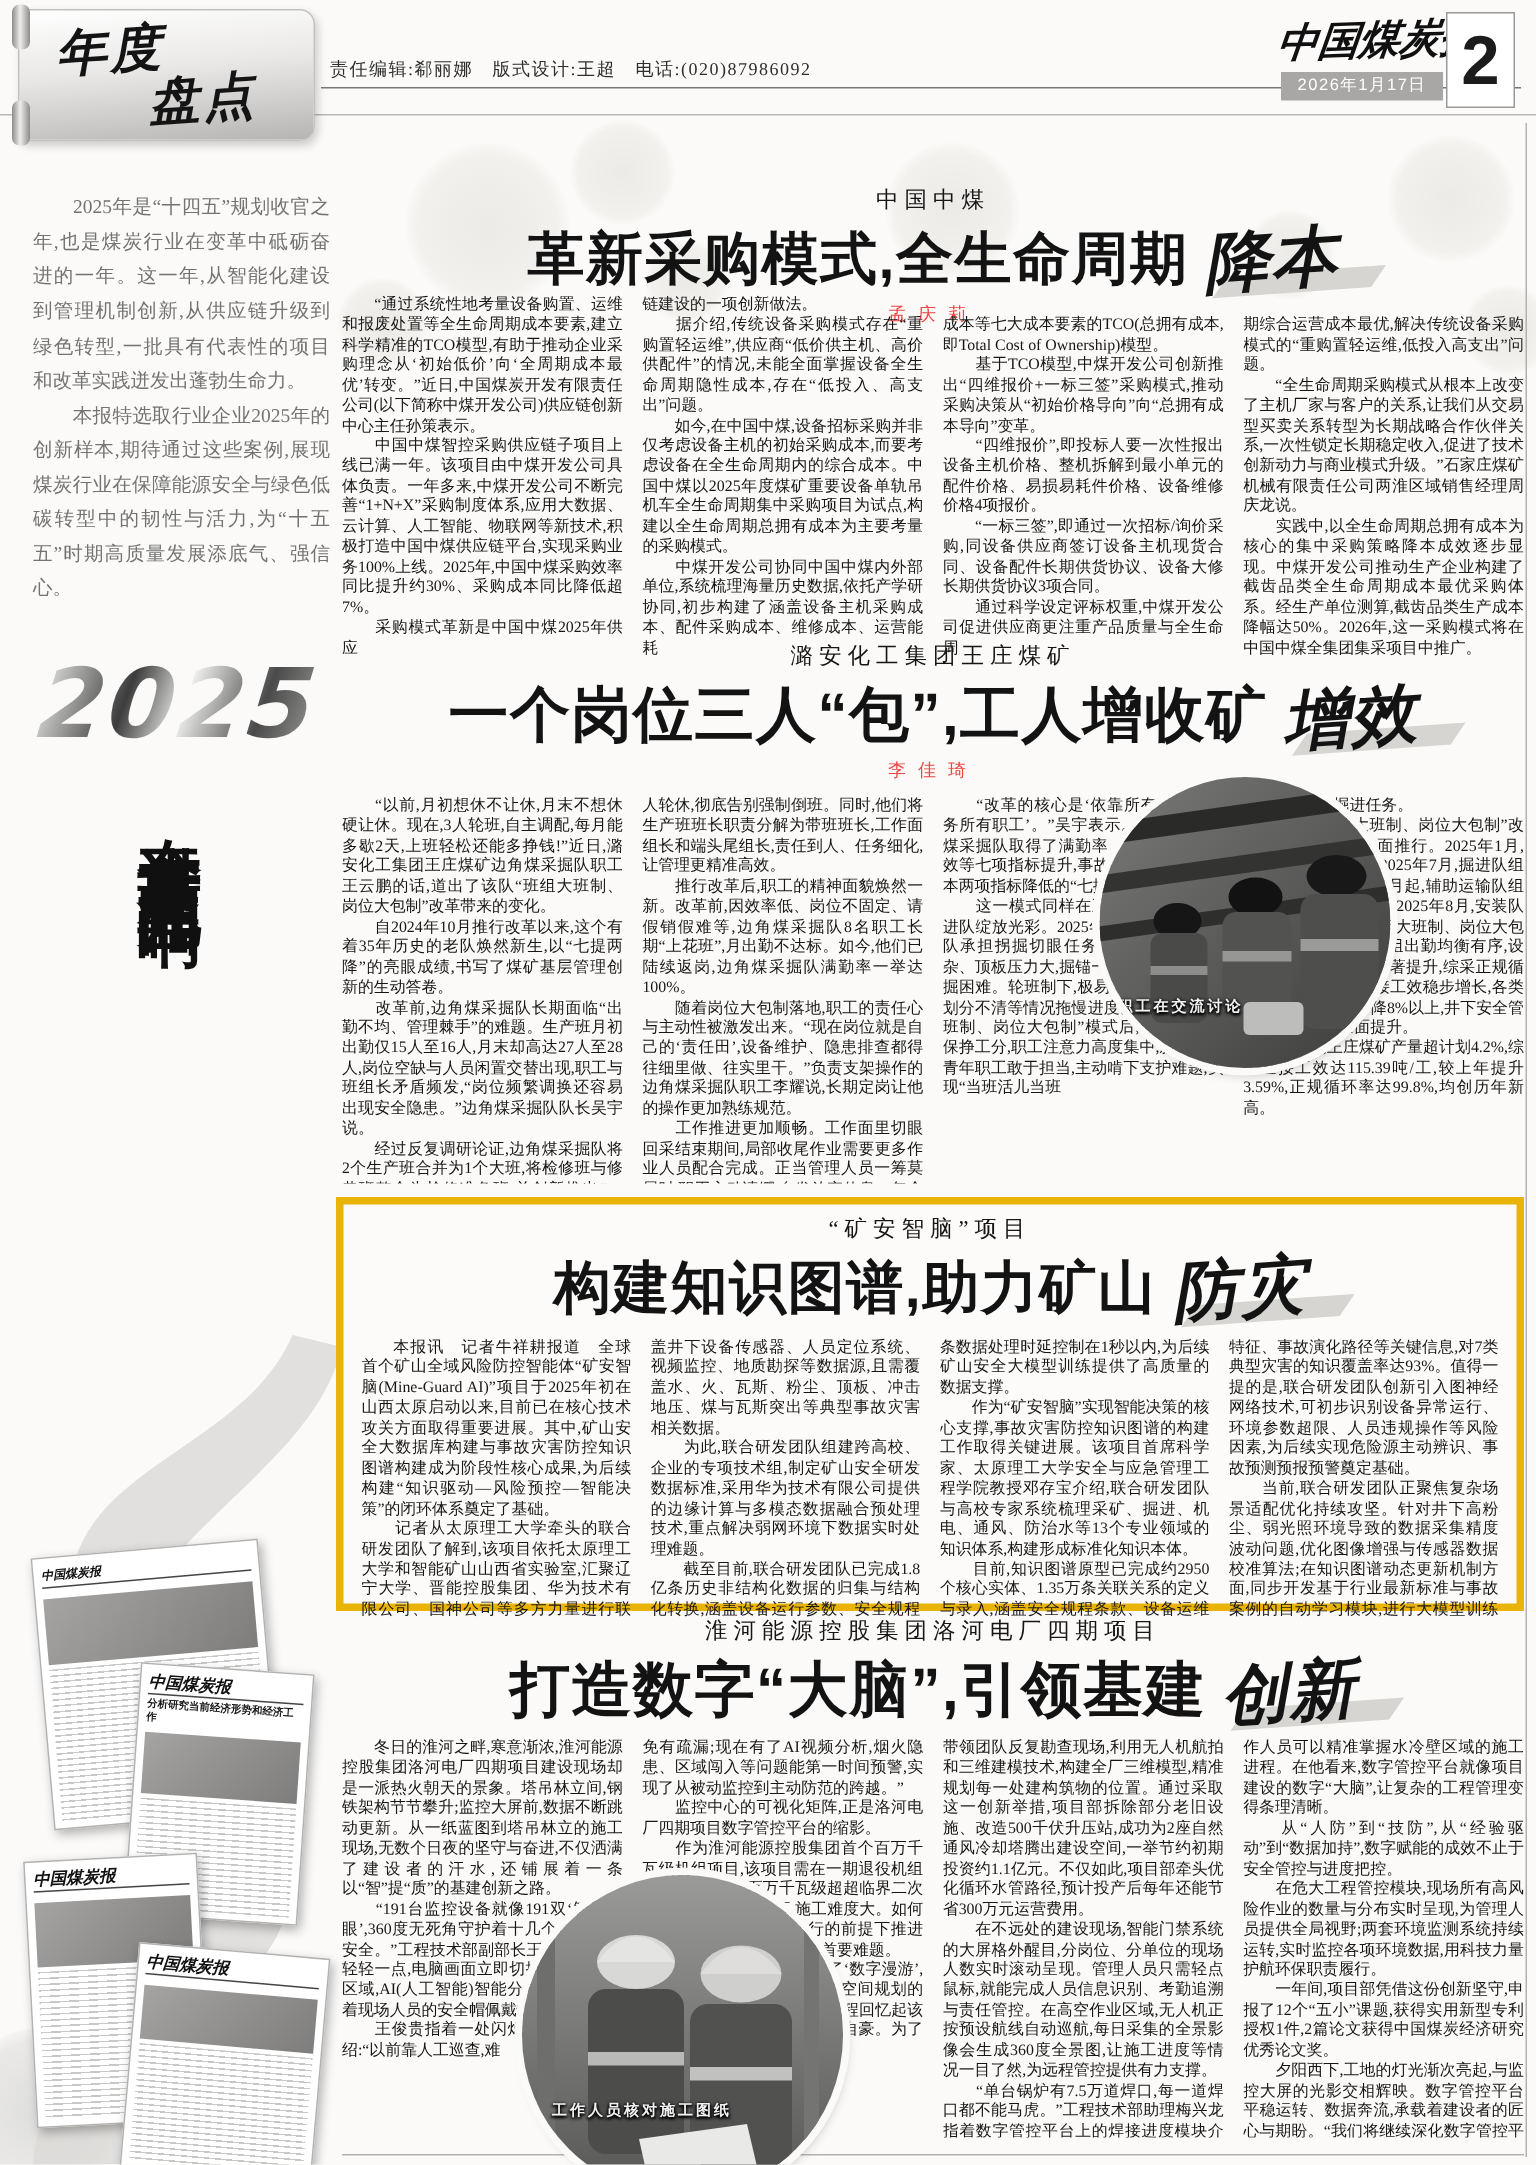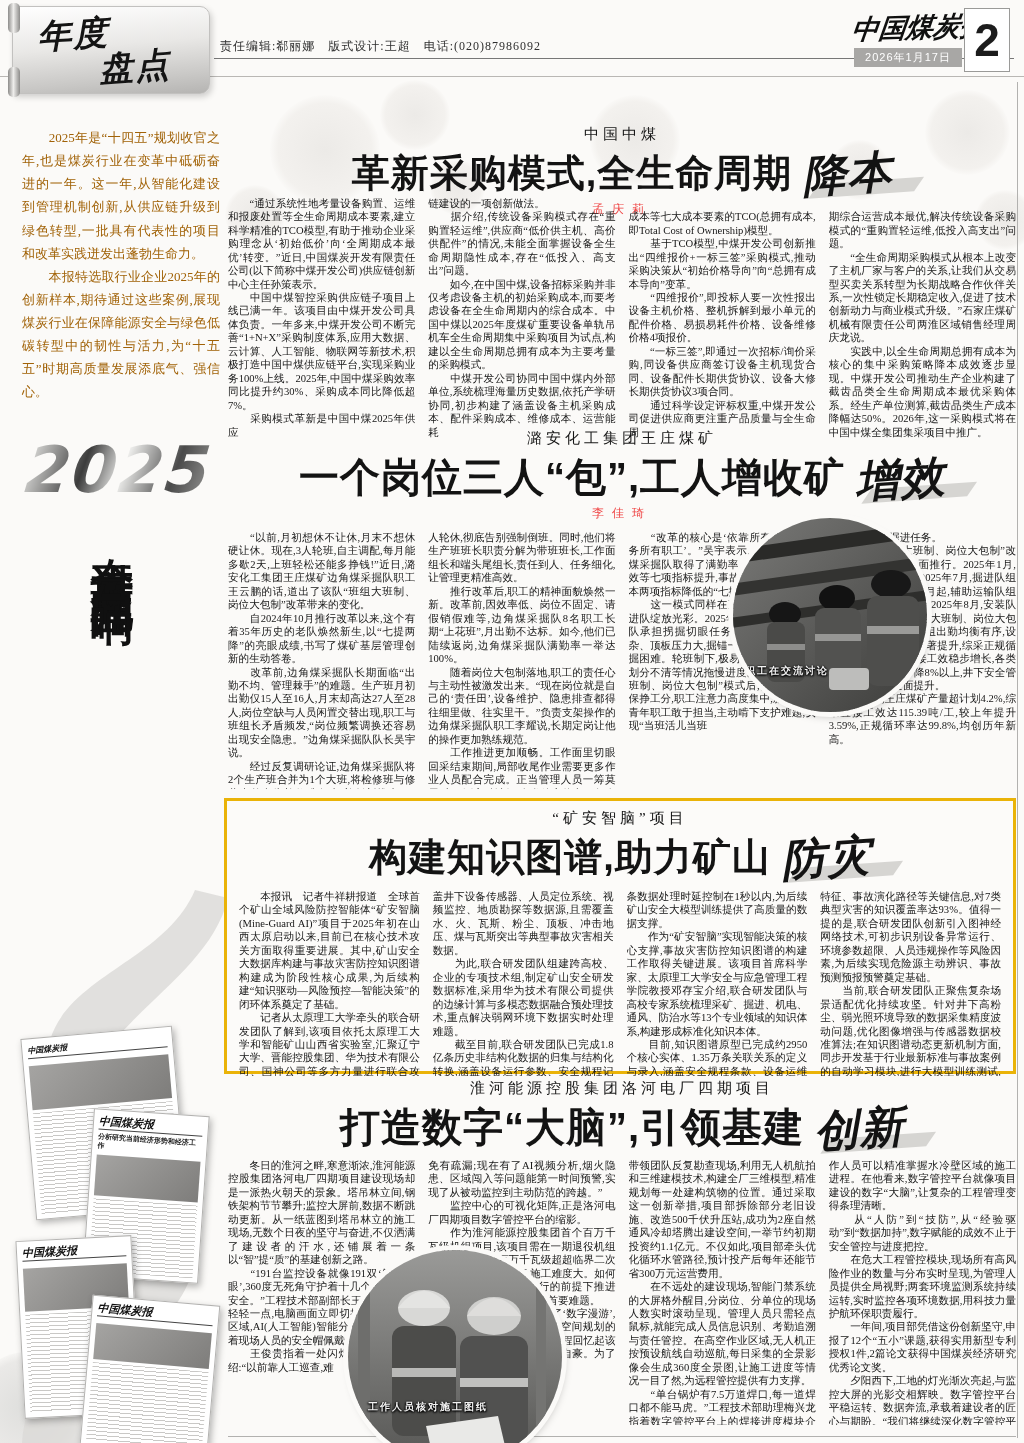--- a/index.html
+++ b/index.html
@@ -34,21 +34,21 @@
     font:italic 900 27px/32px "DejaVu Serif", serif; color:#101010;
     transform:skewX(-8deg) rotate(-2deg); white-space:nowrap; }
   .date-box { position:absolute; left:854px; top:48px; width:108px; height:19px;
     background:#a8a7a5; color:#fff; font:11px/19px "Liberation Sans", sans-serif;
     text-align:center; letter-spacing:1px; }
   .page-num { position:absolute; left:964px; top:8px; width:46px; height:64px;
     border:1px solid #9a9a98; background:#fff; text-align:center;
     font:900 46px/62px "Liberation Sans", sans-serif; color:#1c1c1c; }
   
   .intro { position:absolute; left:22px; top:126px; width:198px;
-    font:13px/1.78 "Liberation Serif", serif; color:#a16207; text-align:justify; }
+    font:13px/1.78 "Liberation Serif", serif; color:#737373; text-align:justify; }
   .intro p { margin:0; }
   .year2025 { position:absolute; left:26px; top:438px; z-index:2;
     font:italic 900 64px/1 "DejaVu Sans", sans-serif; letter-spacing:2px;
     background:linear-gradient(105deg,#cfcfcd 5%,#3c3c3c 32%,#ececea 52%,#4a4a4a 78%,#9a9a98 100%);
     -webkit-background-clip:text; background-clip:text; color:transparent;
     transform:skewX(-6deg); }
   .vtitle { position:absolute; left:84px; top:524px; z-index:2;
     writing-mode:vertical-rl; text-orientation:upright;
     font:900 43px "Liberation Sans", sans-serif; letter-spacing:5px; color:#101010; }
   .ribbon { position:absolute; left:0; top:890px; z-index:0; }
@@ -80,21 +80,21 @@
   .cols { display:flex; gap:13px; margin-top:9px; }
   .col { flex:1 1 0; min-width:0; overflow:hidden; white-space:pre-line;
     font:10.6px/1.27 "Liberation Serif", serif; text-align:justify; color:#161616; }
   #a1 { top:124px; }  #a1 .cols { height:212px;align-items:flex-end; }
   #a2 { top:428px; }  #a2 .cols { height:258px; }
   #a2 .headline { font-size:40px; }
   #a4 { top:1078px; } #a4 .cols { height:266px; margin-top:7px; }
   #a4 .headline { font-size:40px; }
   
   #a3 { top:798px; left:224px; width:792px; height:276px;
-    border:3px solid #eab308; background:#fcfbf9; padding:7px 12px 6px; }
+    border:5px solid #eab308; background:#fcfbf9; padding:7px 12px 6px; }
   #a3 .cols { height:186px; margin-top:8px; }
   #a3 .lead { font-weight:400; font-family:"Liberation Sans", sans-serif; font-size:10.6px; }
   #a3 .col-first { text-indent:2em; }
   
   .photo { position:absolute; border-radius:50%; overflow:hidden; z-index:5;
     box-shadow:0 0 0 5px #fbfaf8, 2px 4px 8px rgba(0,0,0,.25); }
   #photo2 { left:733px; top:518px; width:194px; height:194px; }
   #photo4 { left:348px; top:1250px; width:214px; height:214px; }
   .photo svg { display:block; width:100%; height:100%; }
   .photo-caption { position:absolute; font:700 10px "Liberation Sans", sans-serif;

